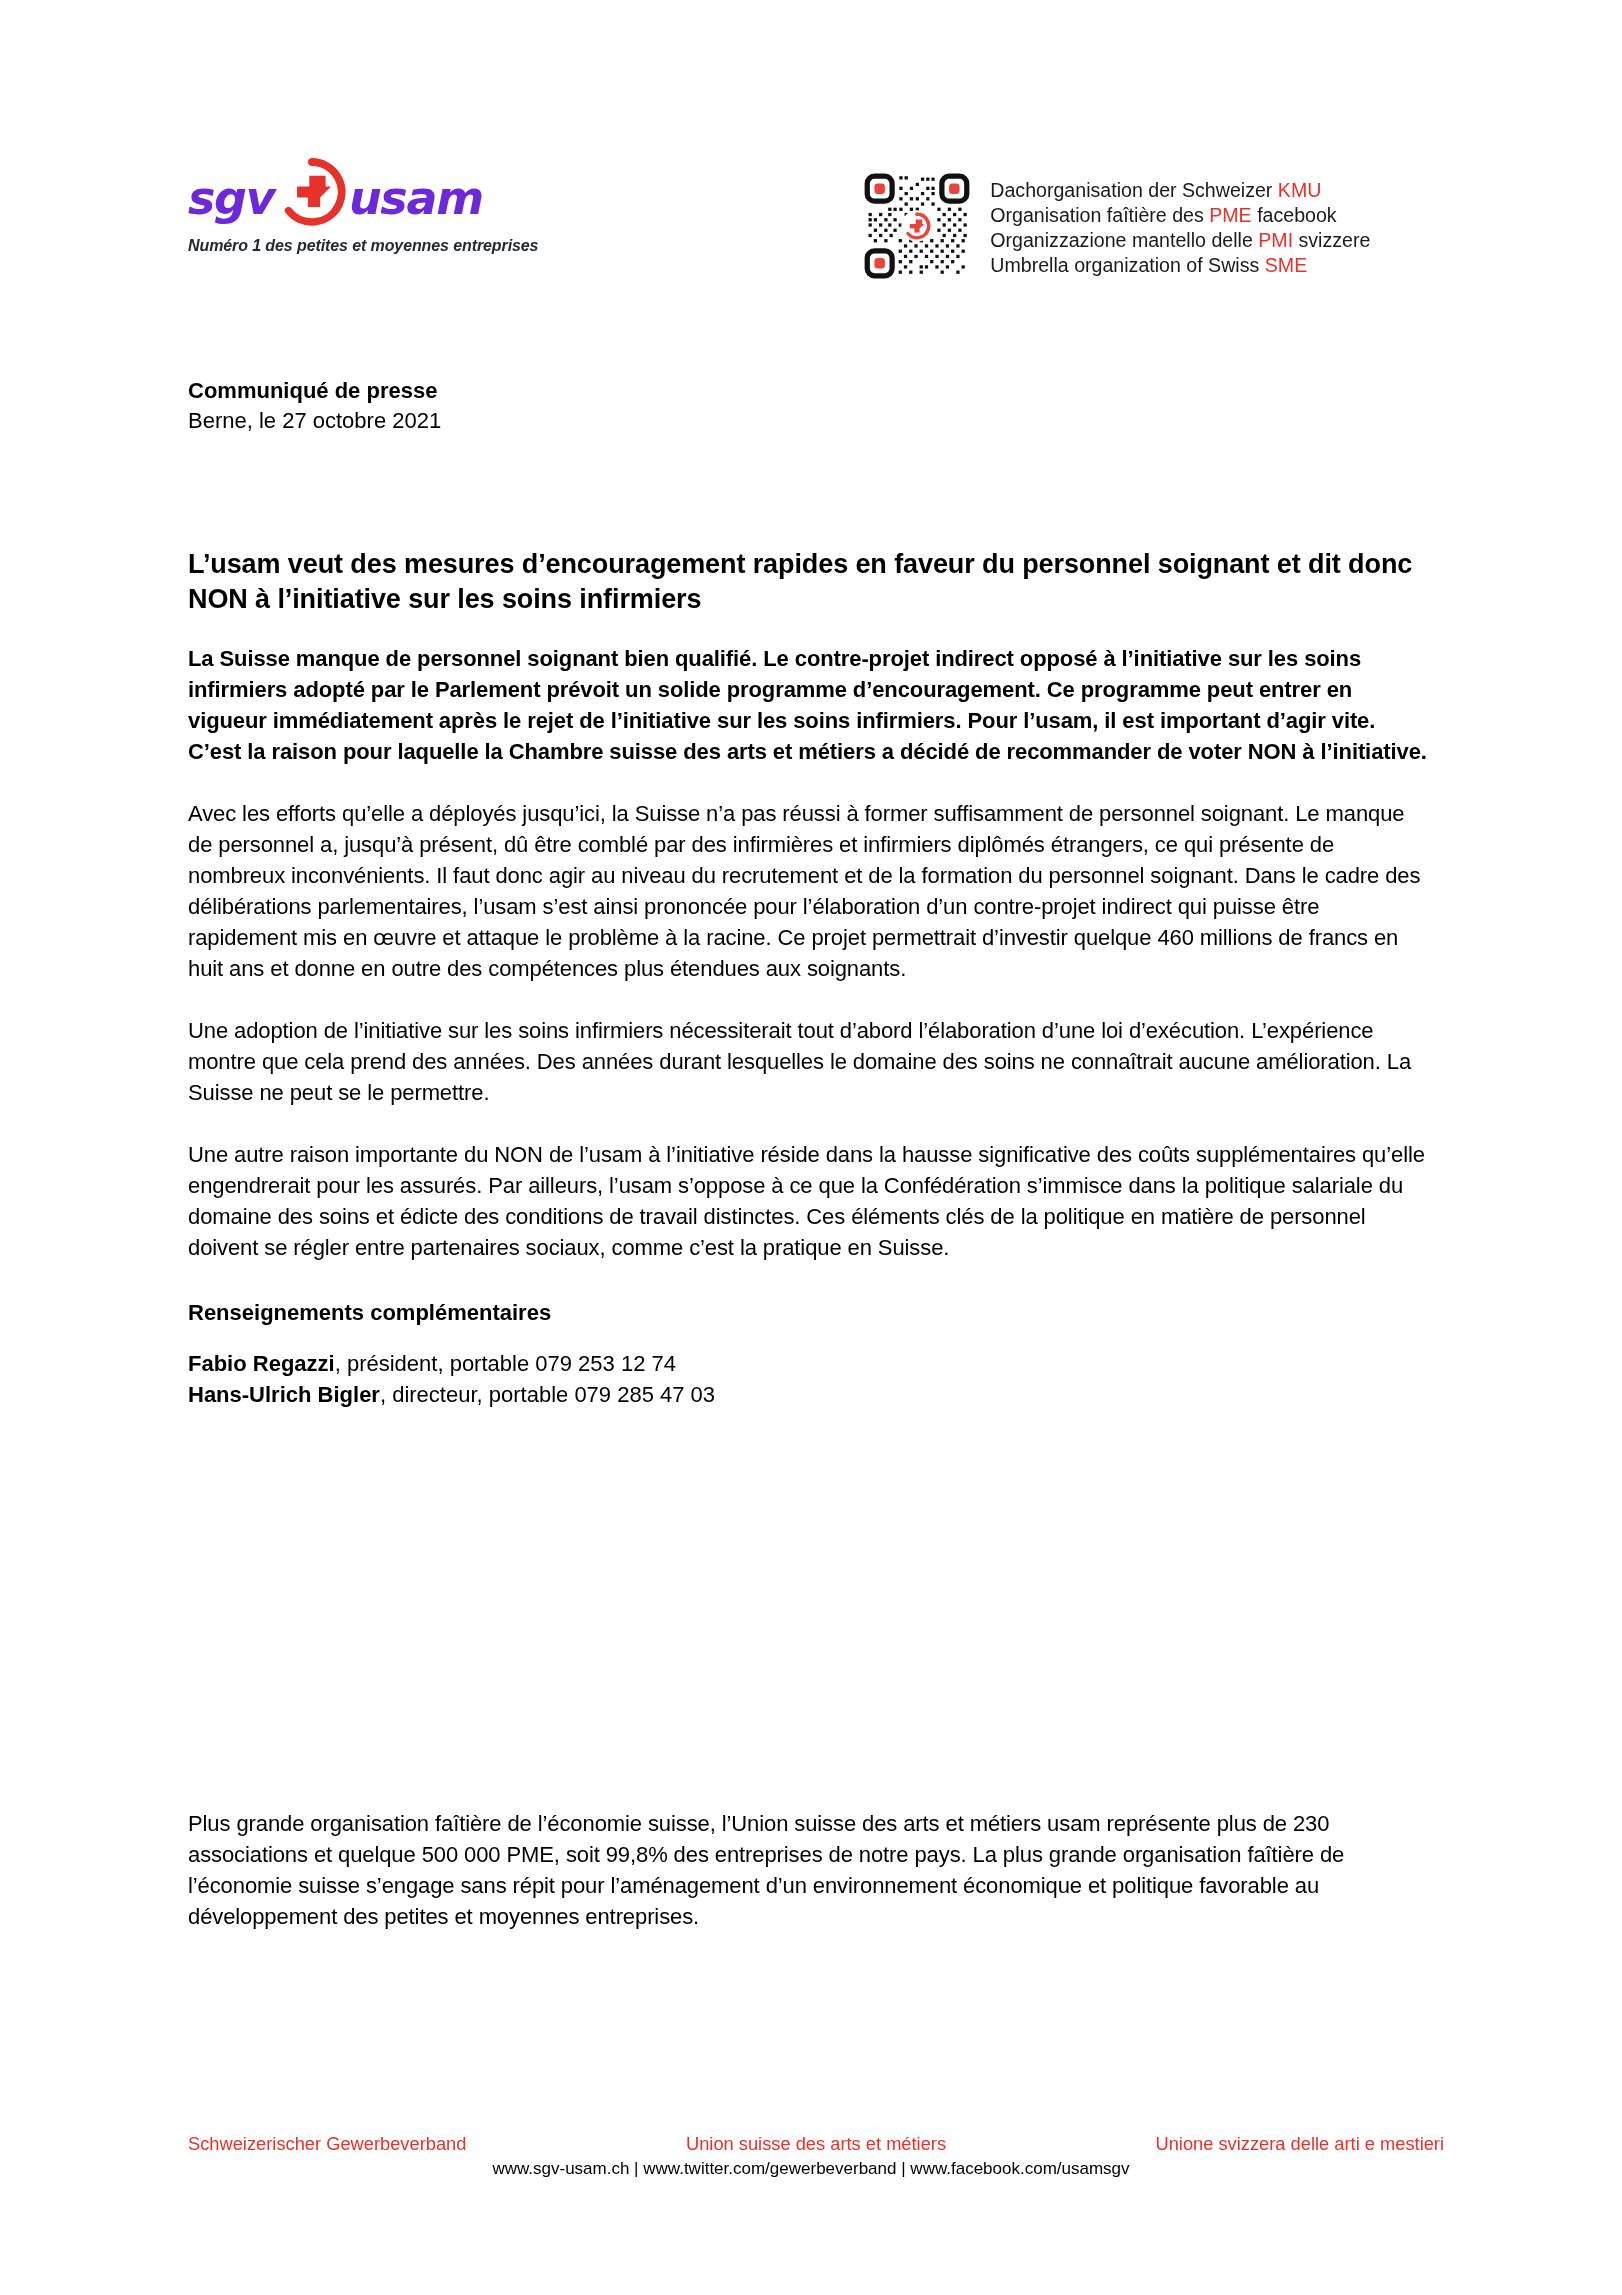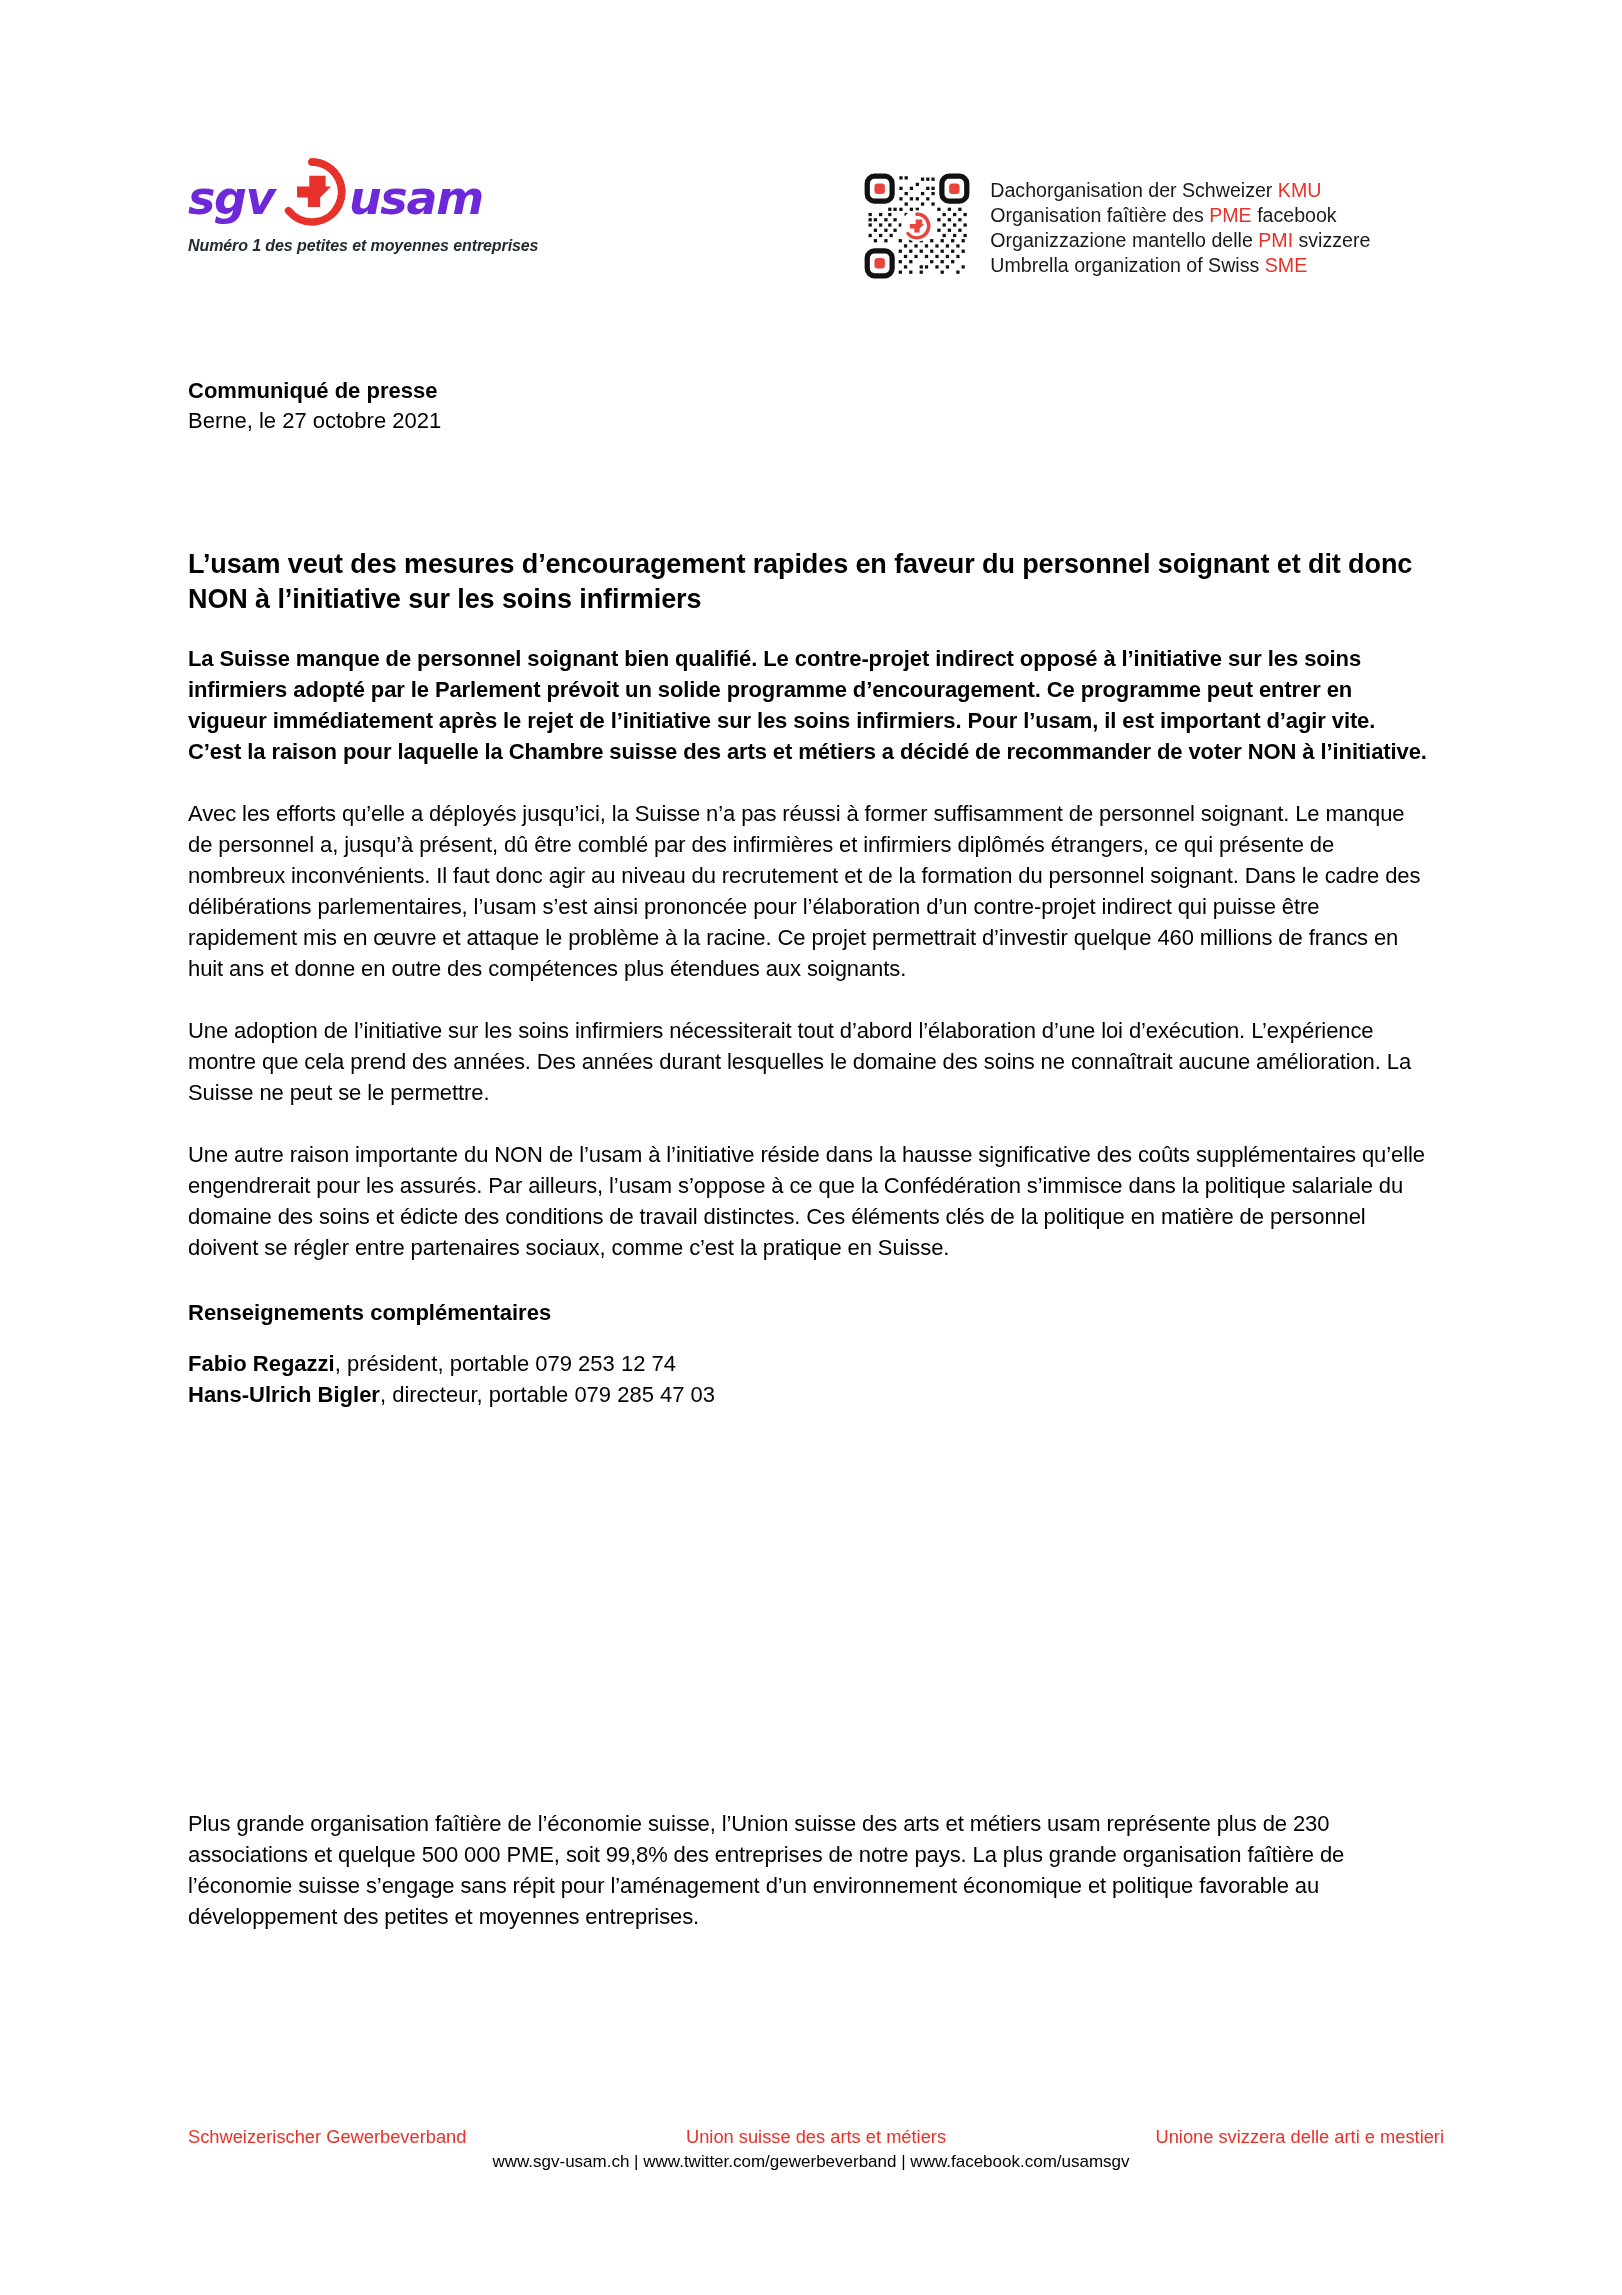--- a/index.html
+++ b/index.html
@@ -150,21 +150,21 @@
     width: 1243px;
     font-size: 22px;
     line-height: 31px;
     letter-spacing: -0.1px;
   }
 
   
   .footer {
     position: absolute;
     left: 0;
-    bottom: 120px;
+    bottom: 113px;
     width: 100%;
   }
   .footer-orgs {
     display: flex;
     justify-content: space-between;
     width: 1256px;
     margin: 0 auto 0 188px;
     color: #e8312a;
     font-size: 18.3px;
     line-height: 23.6px;

